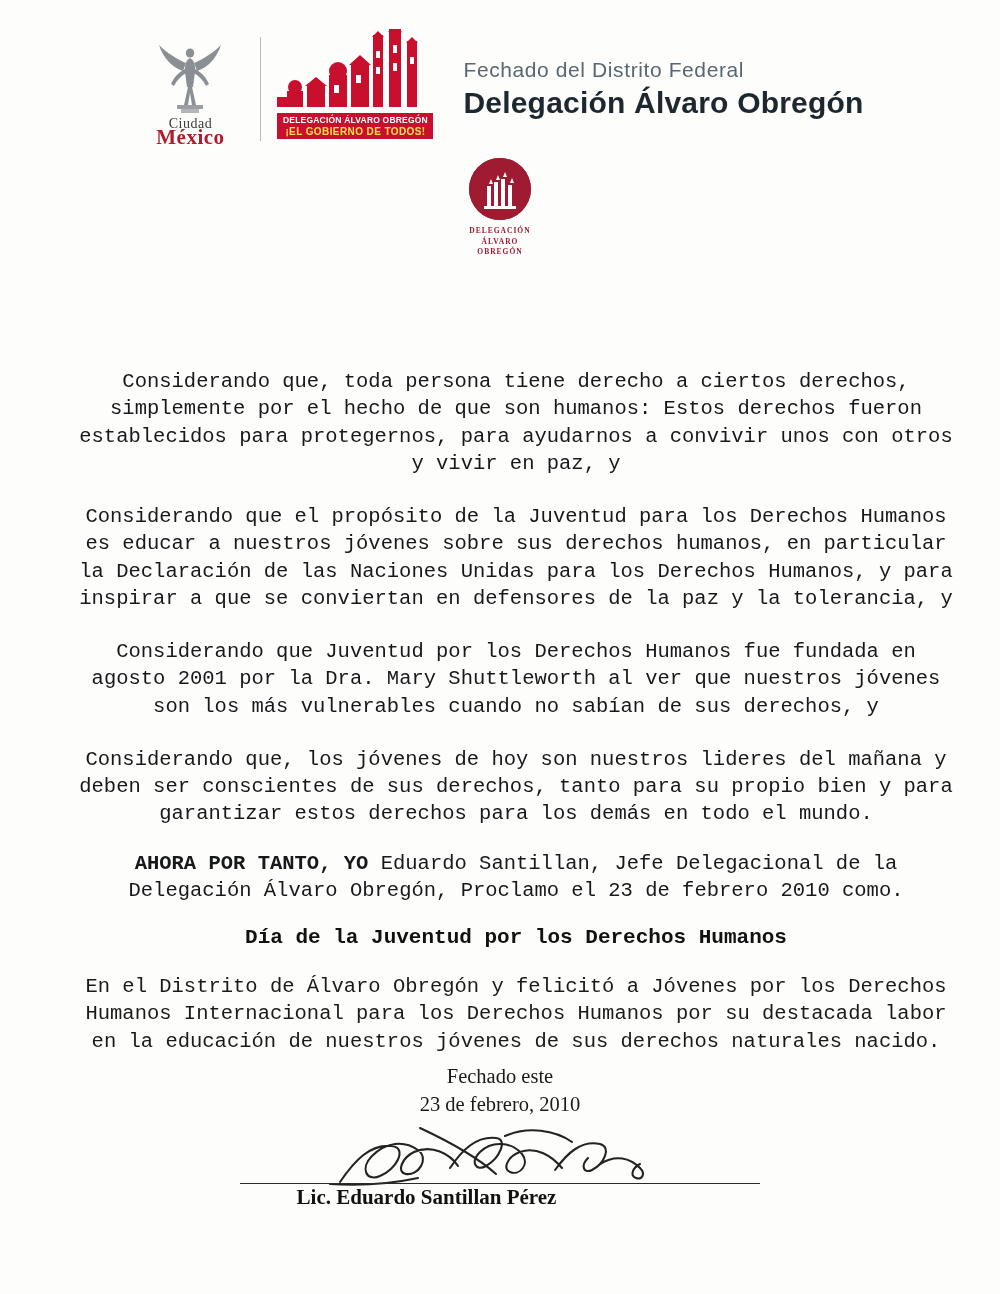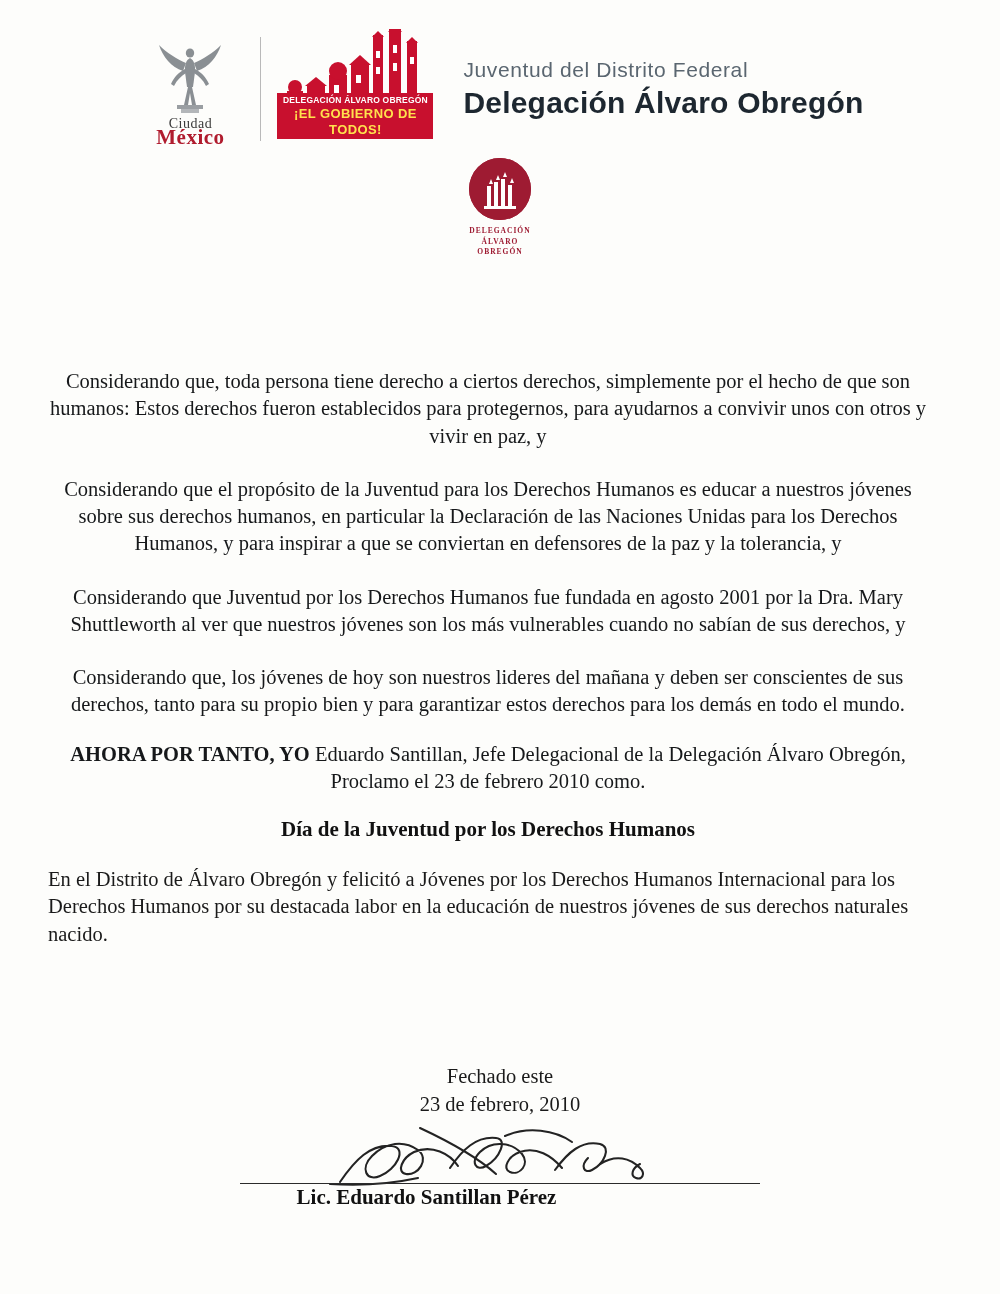--- a/index.html
+++ b/index.html
@@ -87,21 +87,21 @@
     text-align: center;
     font-family: "Liberation Sans", sans-serif;
     font-weight: bold;
     font-size: 8.5px;
     letter-spacing: 0.2px;
     padding: 2px 0 1px 0;
     line-height: 1.25;
   }
   .delegacion-banner .sub {
     color: #ffe14d;
-    font-size: 13px;
+    font-size: 10px;
     letter-spacing: 0.4px;
   }
 
   .header-text {
     margin-left: 26px;
     display: flex;
     flex-direction: column;
     justify-content: center;
   }
   .gob-line {
@@ -155,22 +155,23 @@
     text-align: center;
     font-size: 34px;
     font-weight: bold;
     font-family: "Liberation Serif", serif;
     color: #111;
   }
 
   .content {
     position: absolute;
     top: 368px;
-    left: 48px;
+    left: 76px;
     width: 880px;
+    font-family: Liberation Mono, monospace;
   }
 
   .para {
     text-align: center;
     font-size: 20.5px;
     line-height: 1.33;
     margin: 0 0 26px 0;
     color: #16181a;
   }
   .para.tight { margin-bottom: 22px; }
@@ -179,20 +180,21 @@
 
   .subtitle {
     text-align: center;
     font-size: 21px;
     font-weight: bold;
     margin: 0 0 24px 0;
     color: #111;
   }
 
   .closing {
+    text-align: center;
     font-size: 20.5px;
     line-height: 1.33;
     margin: 0 0 26px 0;
   }
 
   
   .sig-block {
     position: absolute;
     top: 1063px;
     left: 0;
@@ -295,21 +297,21 @@
           </g>
         </svg>
       </span>
       <div class="delegacion-banner">
         <div>DELEGACIÓN ÁLVARO OBREGÓN</div>
         <div class="sub">¡EL GOBIERNO DE TODOS!</div>
       </div>
     </div>
 
     <div class="header-text">
-      <div class="gob-line">Juventud del Distrito Federal</div>
+      <div class="gob-line">Fechado del Distrito Federal</div>
       <div class="deleg-line">Delegación Álvaro Obregón</div>
     </div>
   </div>
 
   <div class="seal">
     <div class="seal-circle">
       <svg width="62" height="62" viewBox="0 0 62 62" xmlns="http://www.w3.org/2000/svg">
         <circle cx="31" cy="31" r="31" fill="#9E1B32"></circle>
         <g fill="#ffffff">
           <rect x="18" y="28" width="4" height="20"></rect>

